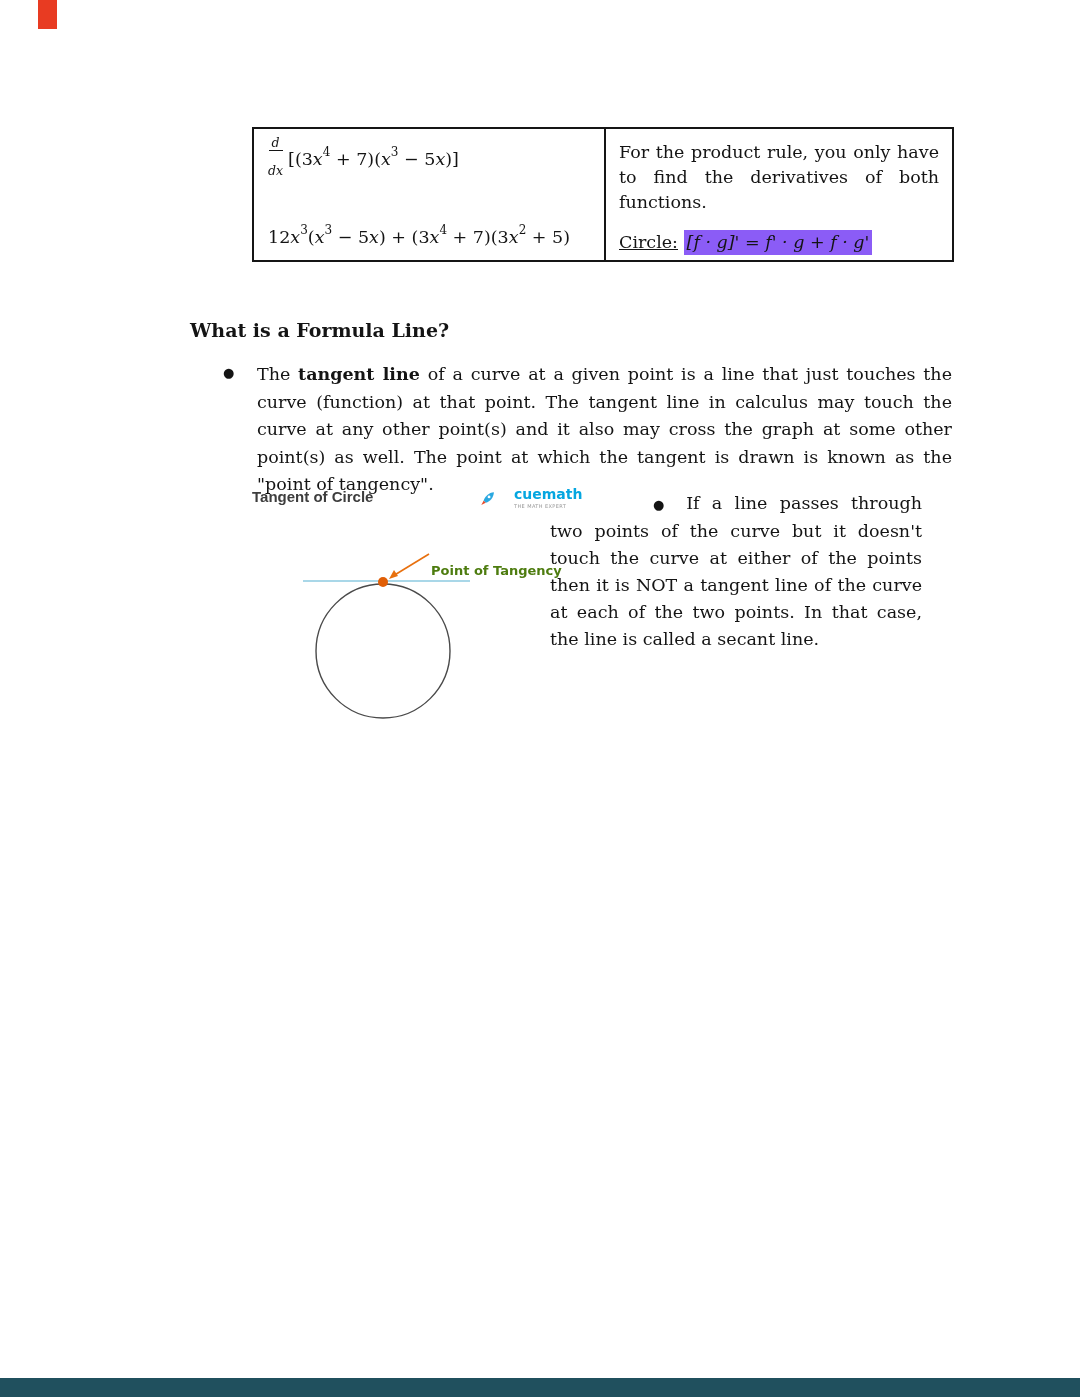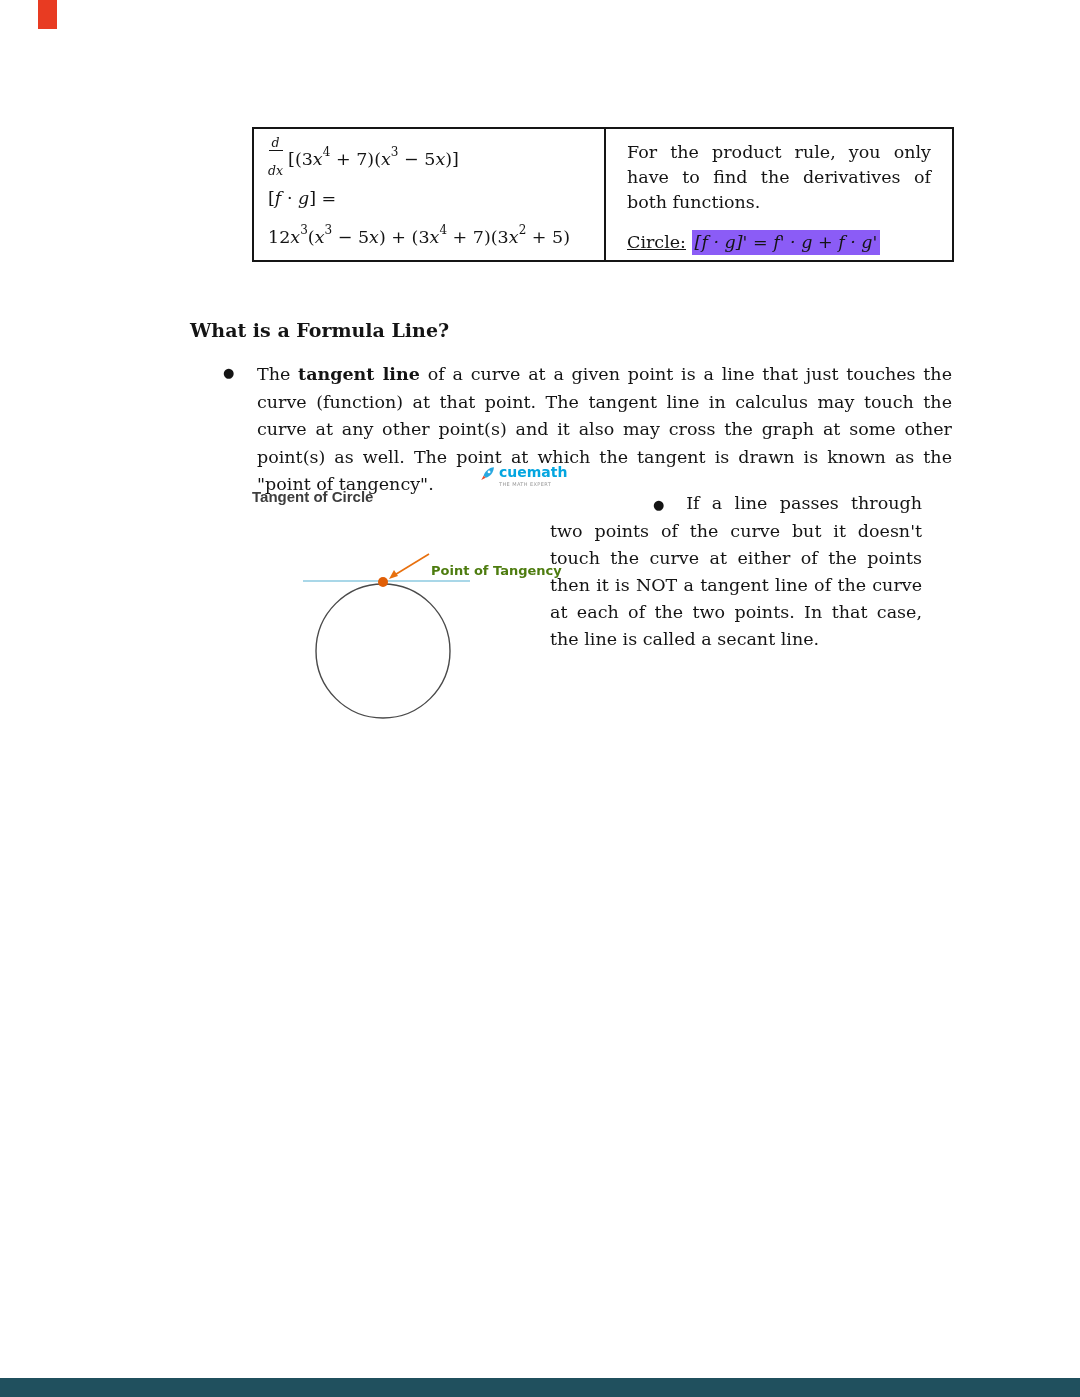--- a/index.html
+++ b/index.html
@@ -32,41 +32,41 @@
     display:inline-flex;flex-direction:column;align-items:center;
     font-style:italic;font-size:12.5px;line-height:13px;margin-right:5px;
   }
   .frac .num{border-bottom:1px solid #141414;padding:0 3px 1px;}
   .frac .den{padding-top:1px;margin-top:12px;}
   sup{font-size:12px;position:relative;top:-2px;}
   .run-i{font-style:italic;}
   .run-b{font-weight:bold;}
   .run-u{text-decoration:underline;}
   .run-hli{font-style:italic;background:#8b5cf6;padding:2px 3px 3px;}
-  .cell-right{flex:1;padding:11px 21px 10px;font-size:17.5px;line-height:25px;}
+  .cell-right{flex:1;padding:11px 13px 10px;font-size:17.5px;line-height:25px;}
   .note{margin:0;text-align:justify;}
   .formula{margin:15px 0 0;white-space:nowrap;}
 
   
   .heading{position:absolute;left:190px;top:319px;margin:0;font-size:19px;font-weight:bold;}
   .main-bullet-glyph{
     position:absolute;left:223px;top:359px;
     font-family:"DejaVu Sans",sans-serif;font-size:13px;line-height:27.5px;
   }
   .main-para{
     position:absolute;left:253px;top:357px;width:695px;margin:4px;
     font-size:17.5px;line-height:27.5px;text-align:justify;
   }
 
   
   .fig-title{
     position:absolute;left:252px;top:488px;
     font-family:Liberation Sans, sans-serif;font-size:15px;font-weight:600;color:#3d3d3d;text-align:right;
   }
-  .logo{position:absolute;left:479px;top:465px;display:flex;align-items:flex-start;gap:3px;}
+  .logo{position:absolute;left:479px;top:487px;display:flex;align-items:center;gap:18px;}
   .logo-col{display:flex;flex-direction:column;}
   .logo-text{
     font-family:"DejaVu Sans",sans-serif;font-size:14px;font-weight:bold;
     color:#04a6e0;line-height:15px;
   }
   .logo-tagline{
     font-family:"DejaVu Sans",sans-serif;font-size:5px;color:#979797;
     letter-spacing:0.4px;margin-top:1px;
   }
   .point-label{
@@ -96,21 +96,20 @@
 
   <div class="worked-table">
     <div class="cell cell-left">
       <div class="math-line line1">
         <span class="frac">
           <span class="num">d</span>
           <span class="den">dx</span>
         </span>
         <span class="runs"><span class="run-n">[(3</span><span class="run-i">x</span><sup class="run-sup">4</sup><span class="run-n"> + 7)(</span><span class="run-i">x</span><sup class="run-sup">3</sup><span class="run-n"> − 5</span><span class="run-i">x</span><span class="run-n">)]</span></span>
       </div>
-      <div class="math-line"><span class="run-n">[</span><span class="run-i">f</span><span class="run-n"> · </span><span class="run-i">g</span><span class="run-n">] =</span></div>
       <div class="math-line"><span class="run-n">12</span><span class="run-i">x</span><sup class="run-sup">3</sup><span class="run-n">(</span><span class="run-i">x</span><sup class="run-sup">3</sup><span class="run-n"> − 5</span><span class="run-i">x</span><span class="run-n">) + (3</span><span class="run-i">x</span><sup class="run-sup">4</sup><span class="run-n"> + 7)(3</span><span class="run-i">x</span><sup class="run-sup">2</sup><span class="run-n"> + 5)</span></div>
     </div>
     <div class="cell cell-right">
       <p class="note">For the product rule, you only have to find the derivatives of both functions.</p>
       <p class="formula"><span class="run-u">Circle:</span><span class="run-n"> </span><span class="run-hli">[f · g]' = f' · g + f · g'</span></p>
     </div>
   </div>
 
   <h2 class="heading">What is a Formula Line?</h2>
 

